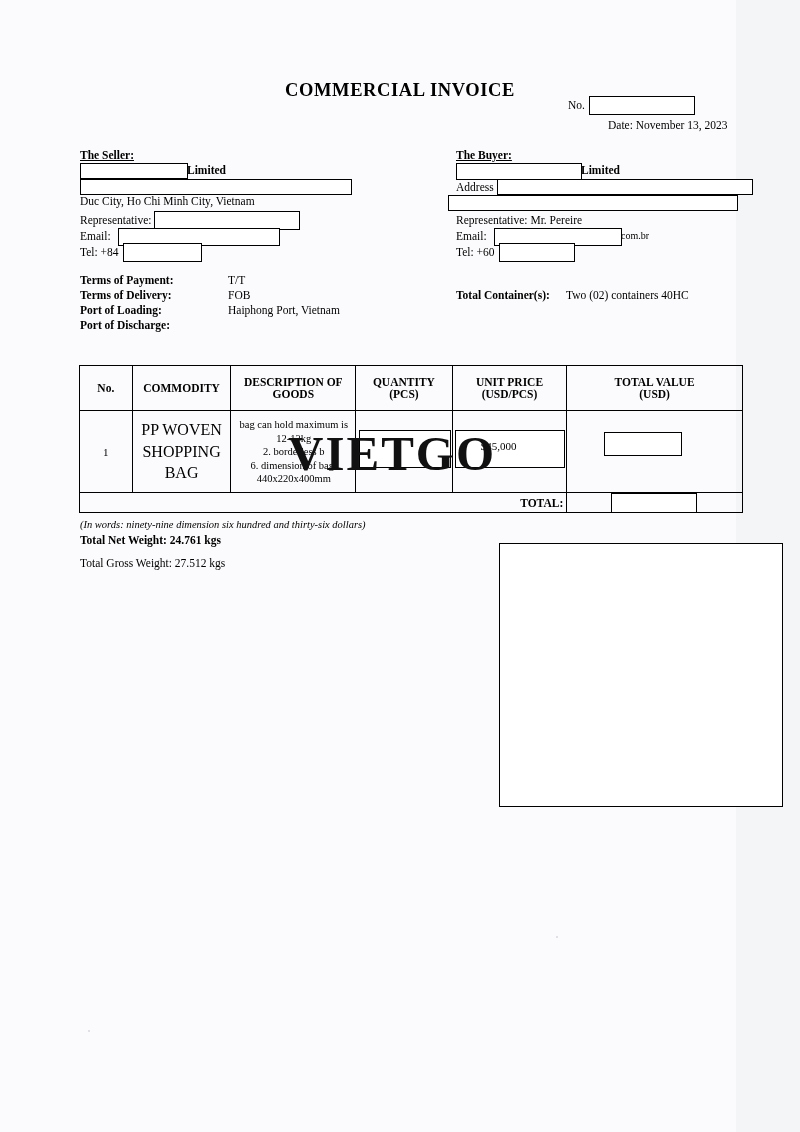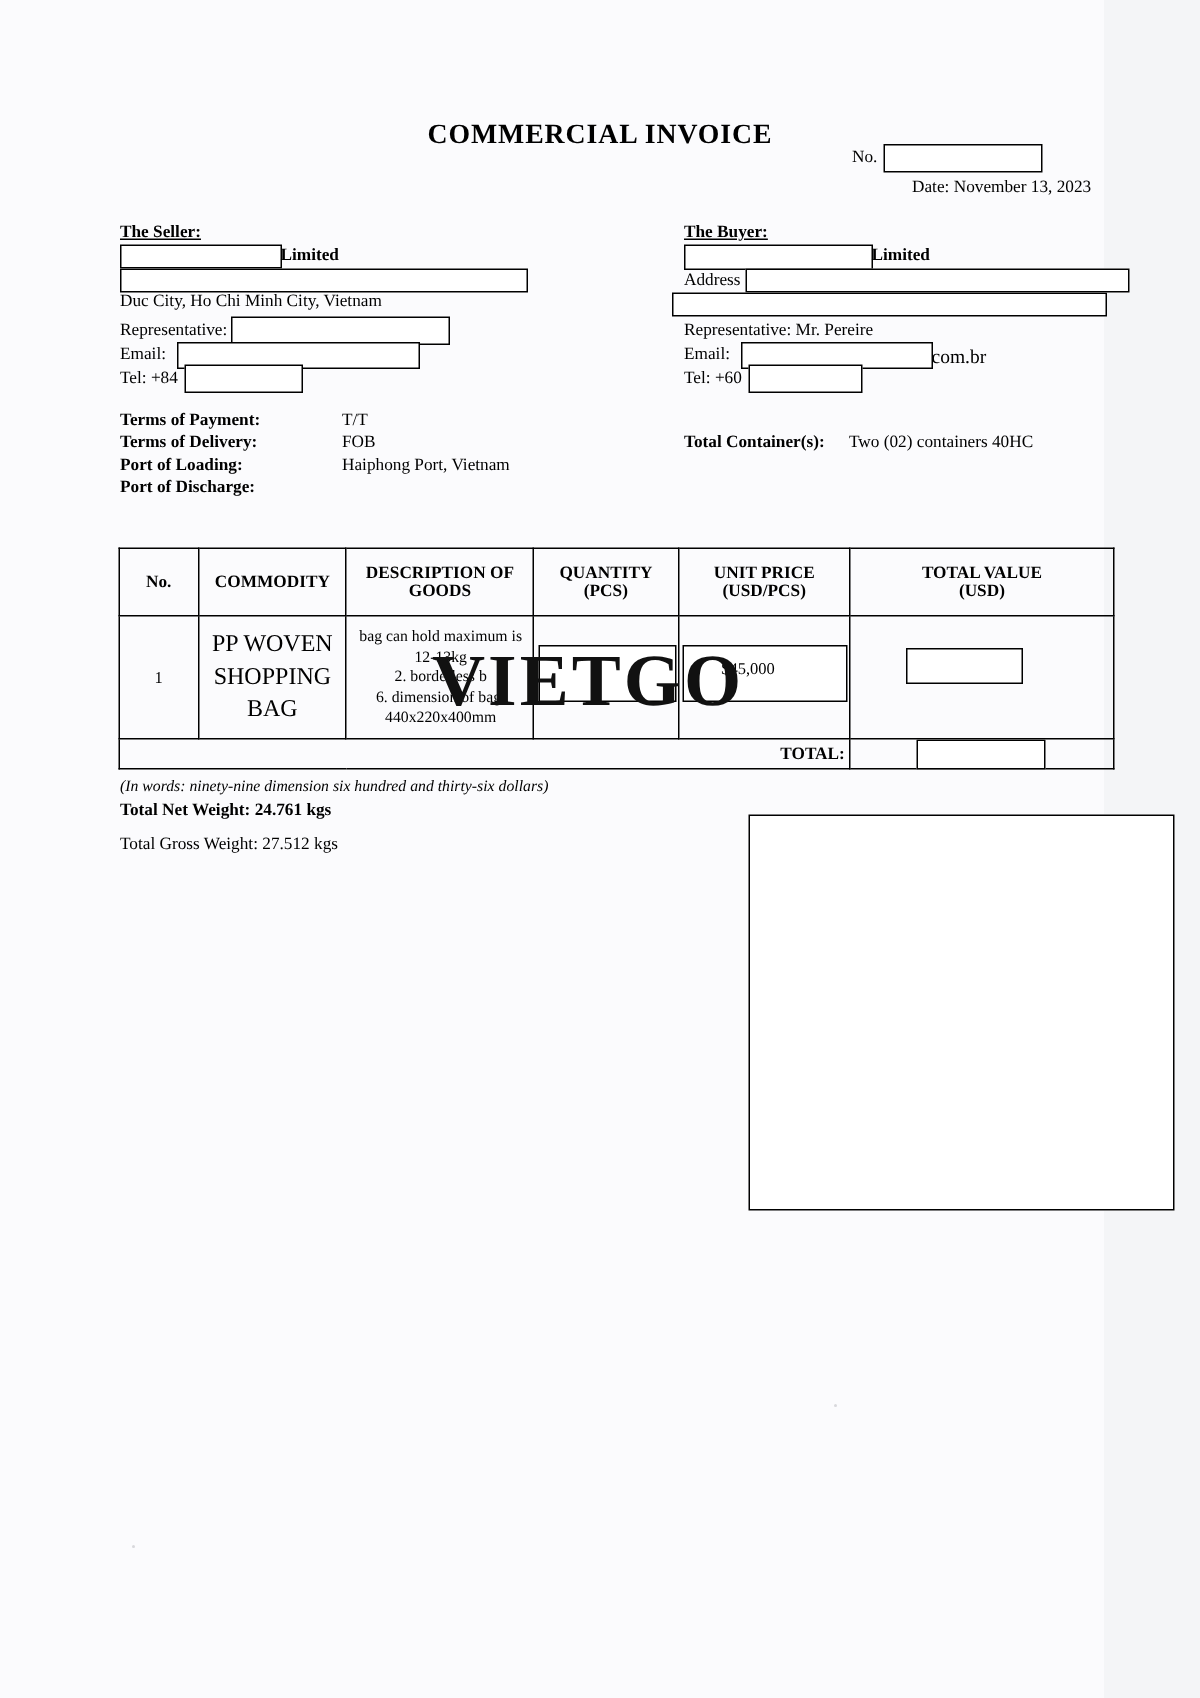--- a/index.html
+++ b/index.html
@@ -143,21 +143,21 @@
     position: absolute;
     left: 456px;
     top: 230px;
     font-size: 11.5px;
   }
   .by-email-redact { left: 494px; top: 228px; width: 126px; height: 16px; }
   .by-email-suffix {
     position: absolute;
     left: 621px;
     top: 230px;
-    font-size: 13px;
+    font-size: 10px;
   }
   .by-tel-label {
     position: absolute;
     left: 456px;
     top: 246px;
     font-size: 11.5px;
   }
   .by-tel-redact { left: 499px; top: 243px; width: 74px; height: 17px; }
 
   

